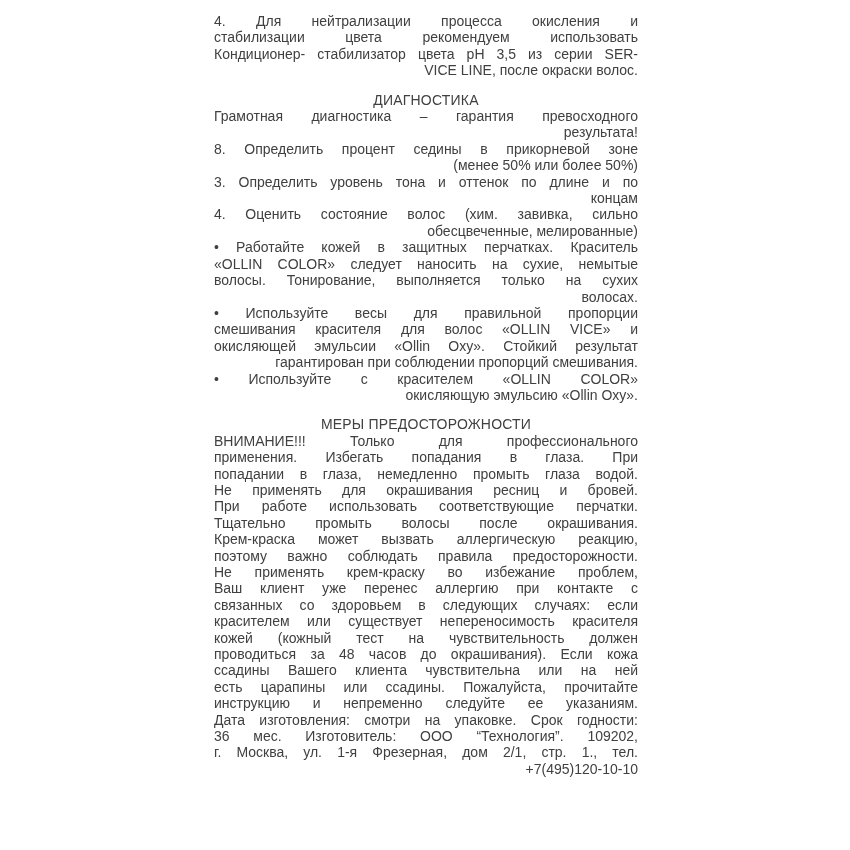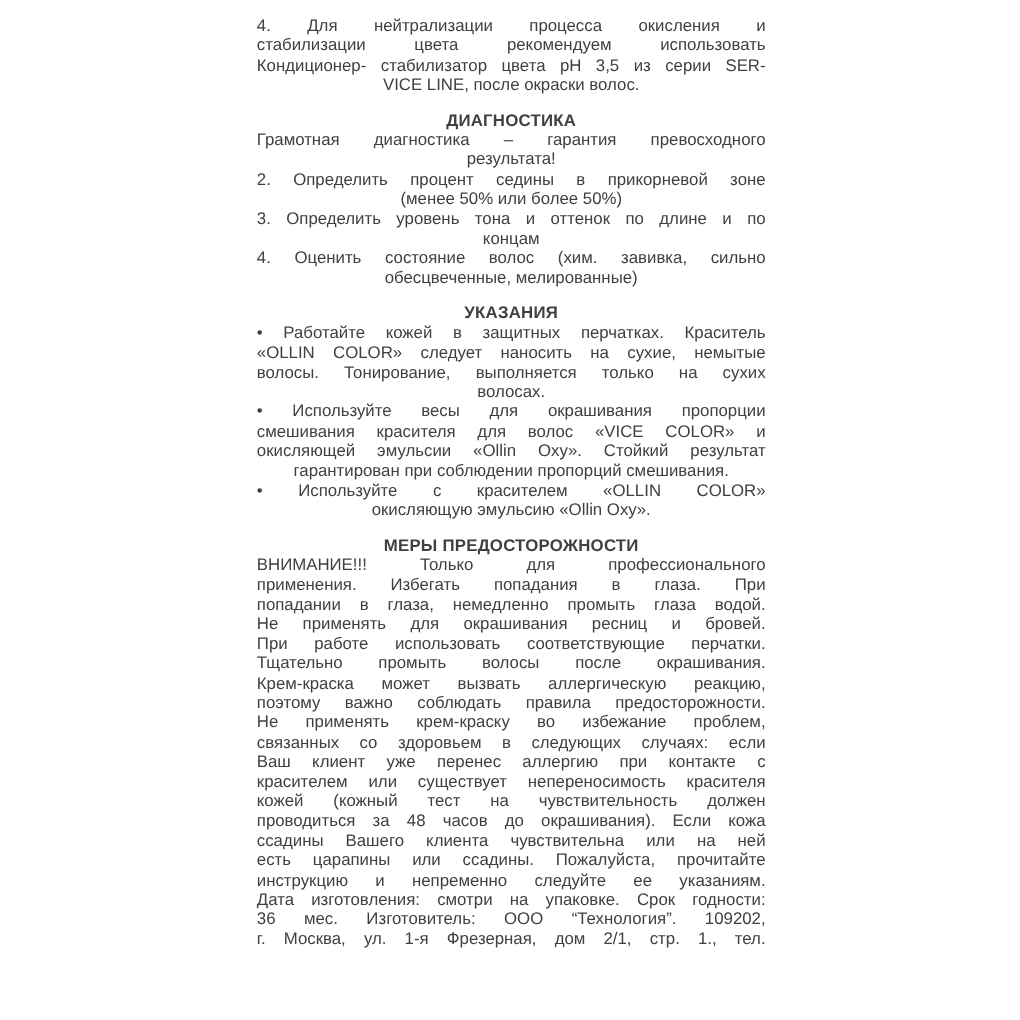--- a/index.html
+++ b/index.html
@@ -19,28 +19,28 @@
   .content {
     position: absolute;
     left: 214px;
     top: 13px;
     width: 424px;
     font-size: 14px;
     line-height: 16.4px;
   }
   .section { margin: 0; }
   .heading {
-    font-weight: bold;
+    font-weight: normal;
     text-align: center;
     margin-top: 13px;
     letter-spacing: 0.2px;
   }
   .paragraph { margin: 0; }
   .line {
-    text-align: center;
+    text-align: right;
     min-height: 16.4px;
   }
   .line.justify {
     text-align: justify;
     text-align-last: justify;
     -moz-text-align-last: justify;
   }
 </style>
 </head>
 <body>
@@ -55,65 +55,64 @@
           <div class="line">VICE LINE, после окраски волос.</div>
         </div>
       </div>
       <div class="section">
         <div class="heading">ДИАГНОСТИКА</div>
         <div class="paragraph">
           <div class="line justify">Грамотная диагностика – гарантия превосходного</div>
           <div class="line">результата!</div>
         </div>
         <div class="paragraph">
-          <div class="line justify">2. Определить процент седины в прикорневой зоне</div>
+          <div class="line justify">8. Определить процент седины в прикорневой зоне</div>
           <div class="line">(менее 50% или более 50%)</div>
         </div>
         <div class="paragraph">
           <div class="line justify">3. Определить уровень тона и оттенок по длине и по</div>
           <div class="line">концам</div>
         </div>
         <div class="paragraph">
           <div class="line justify">4. Оценить состояние волос (хим. завивка, сильно</div>
           <div class="line">обесцвеченные, мелированные)</div>
         </div>
       </div>
       <div class="section">
-        <div class="heading">УКАЗАНИЯ</div>
         <div class="paragraph">
           <div class="line justify">• Работайте кожей в защитных перчатках. Краситель</div>
           <div class="line justify">«OLLIN COLOR» следует наносить на сухие, немытые</div>
           <div class="line justify">волосы. Тонирование, выполняется только на сухих</div>
           <div class="line">волосах.</div>
         </div>
         <div class="paragraph">
-          <div class="line justify">• Используйте весы для окрашивания пропорции</div>
-          <div class="line justify">смешивания красителя для волос «VICE COLOR» и</div>
+          <div class="line justify">• Используйте весы для правильной пропорции</div>
+          <div class="line justify">смешивания красителя для волос «OLLIN VICE» и</div>
           <div class="line justify">окисляющей эмульсии «Ollin Oxy». Стойкий результат</div>
           <div class="line">гарантирован при соблюдении пропорций смешивания.</div>
         </div>
         <div class="paragraph">
           <div class="line justify">• Используйте с красителем «OLLIN COLOR»</div>
           <div class="line">окисляющую эмульсию «Ollin Oxy».</div>
         </div>
       </div>
       <div class="section">
         <div class="heading">МЕРЫ ПРЕДОСТОРОЖНОСТИ</div>
         <div class="paragraph">
           <div class="line justify">ВНИМАНИЕ!!! Только для профессионального</div>
           <div class="line justify">применения. Избегать попадания в глаза. При</div>
           <div class="line justify">попадании в глаза, немедленно промыть глаза водой.</div>
           <div class="line justify">Не применять для окрашивания ресниц и бровей.</div>
           <div class="line justify">При работе использовать соответствующие перчатки.</div>
           <div class="line justify">Тщательно промыть волосы после окрашивания.</div>
           <div class="line justify">Крем-краска может вызвать аллергическую реакцию,</div>
           <div class="line justify">поэтому важно соблюдать правила предосторожности.</div>
           <div class="line justify">Не применять крем-краску во избежание проблем,</div>
+          <div class="line justify">Ваш клиент уже перенес аллергию при контакте с</div>
           <div class="line justify">связанных со здоровьем в следующих случаях: если</div>
-          <div class="line justify">Ваш клиент уже перенес аллергию при контакте с</div>
           <div class="line justify">красителем или существует непереносимость красителя</div>
           <div class="line justify">кожей (кожный тест на чувствительность должен</div>
           <div class="line justify">проводиться за 48 часов до окрашивания). Если кожа</div>
           <div class="line justify">ссадины Вашего клиента чувствительна или на ней</div>
           <div class="line justify">есть царапины или ссадины. Пожалуйста, прочитайте</div>
           <div class="line justify">инструкцию и непременно следуйте ее указаниям.</div>
           <div class="line justify">Дата изготовления: смотри на упаковке. Срок годности:</div>
           <div class="line justify">36 мес. Изготовитель: ООО “Технология”. 109202,</div>
           <div class="line justify">г. Москва, ул. 1-я Фрезерная, дом 2/1, стр. 1., тел.</div>
           <div class="line">+7(495)120-10-10</div>

